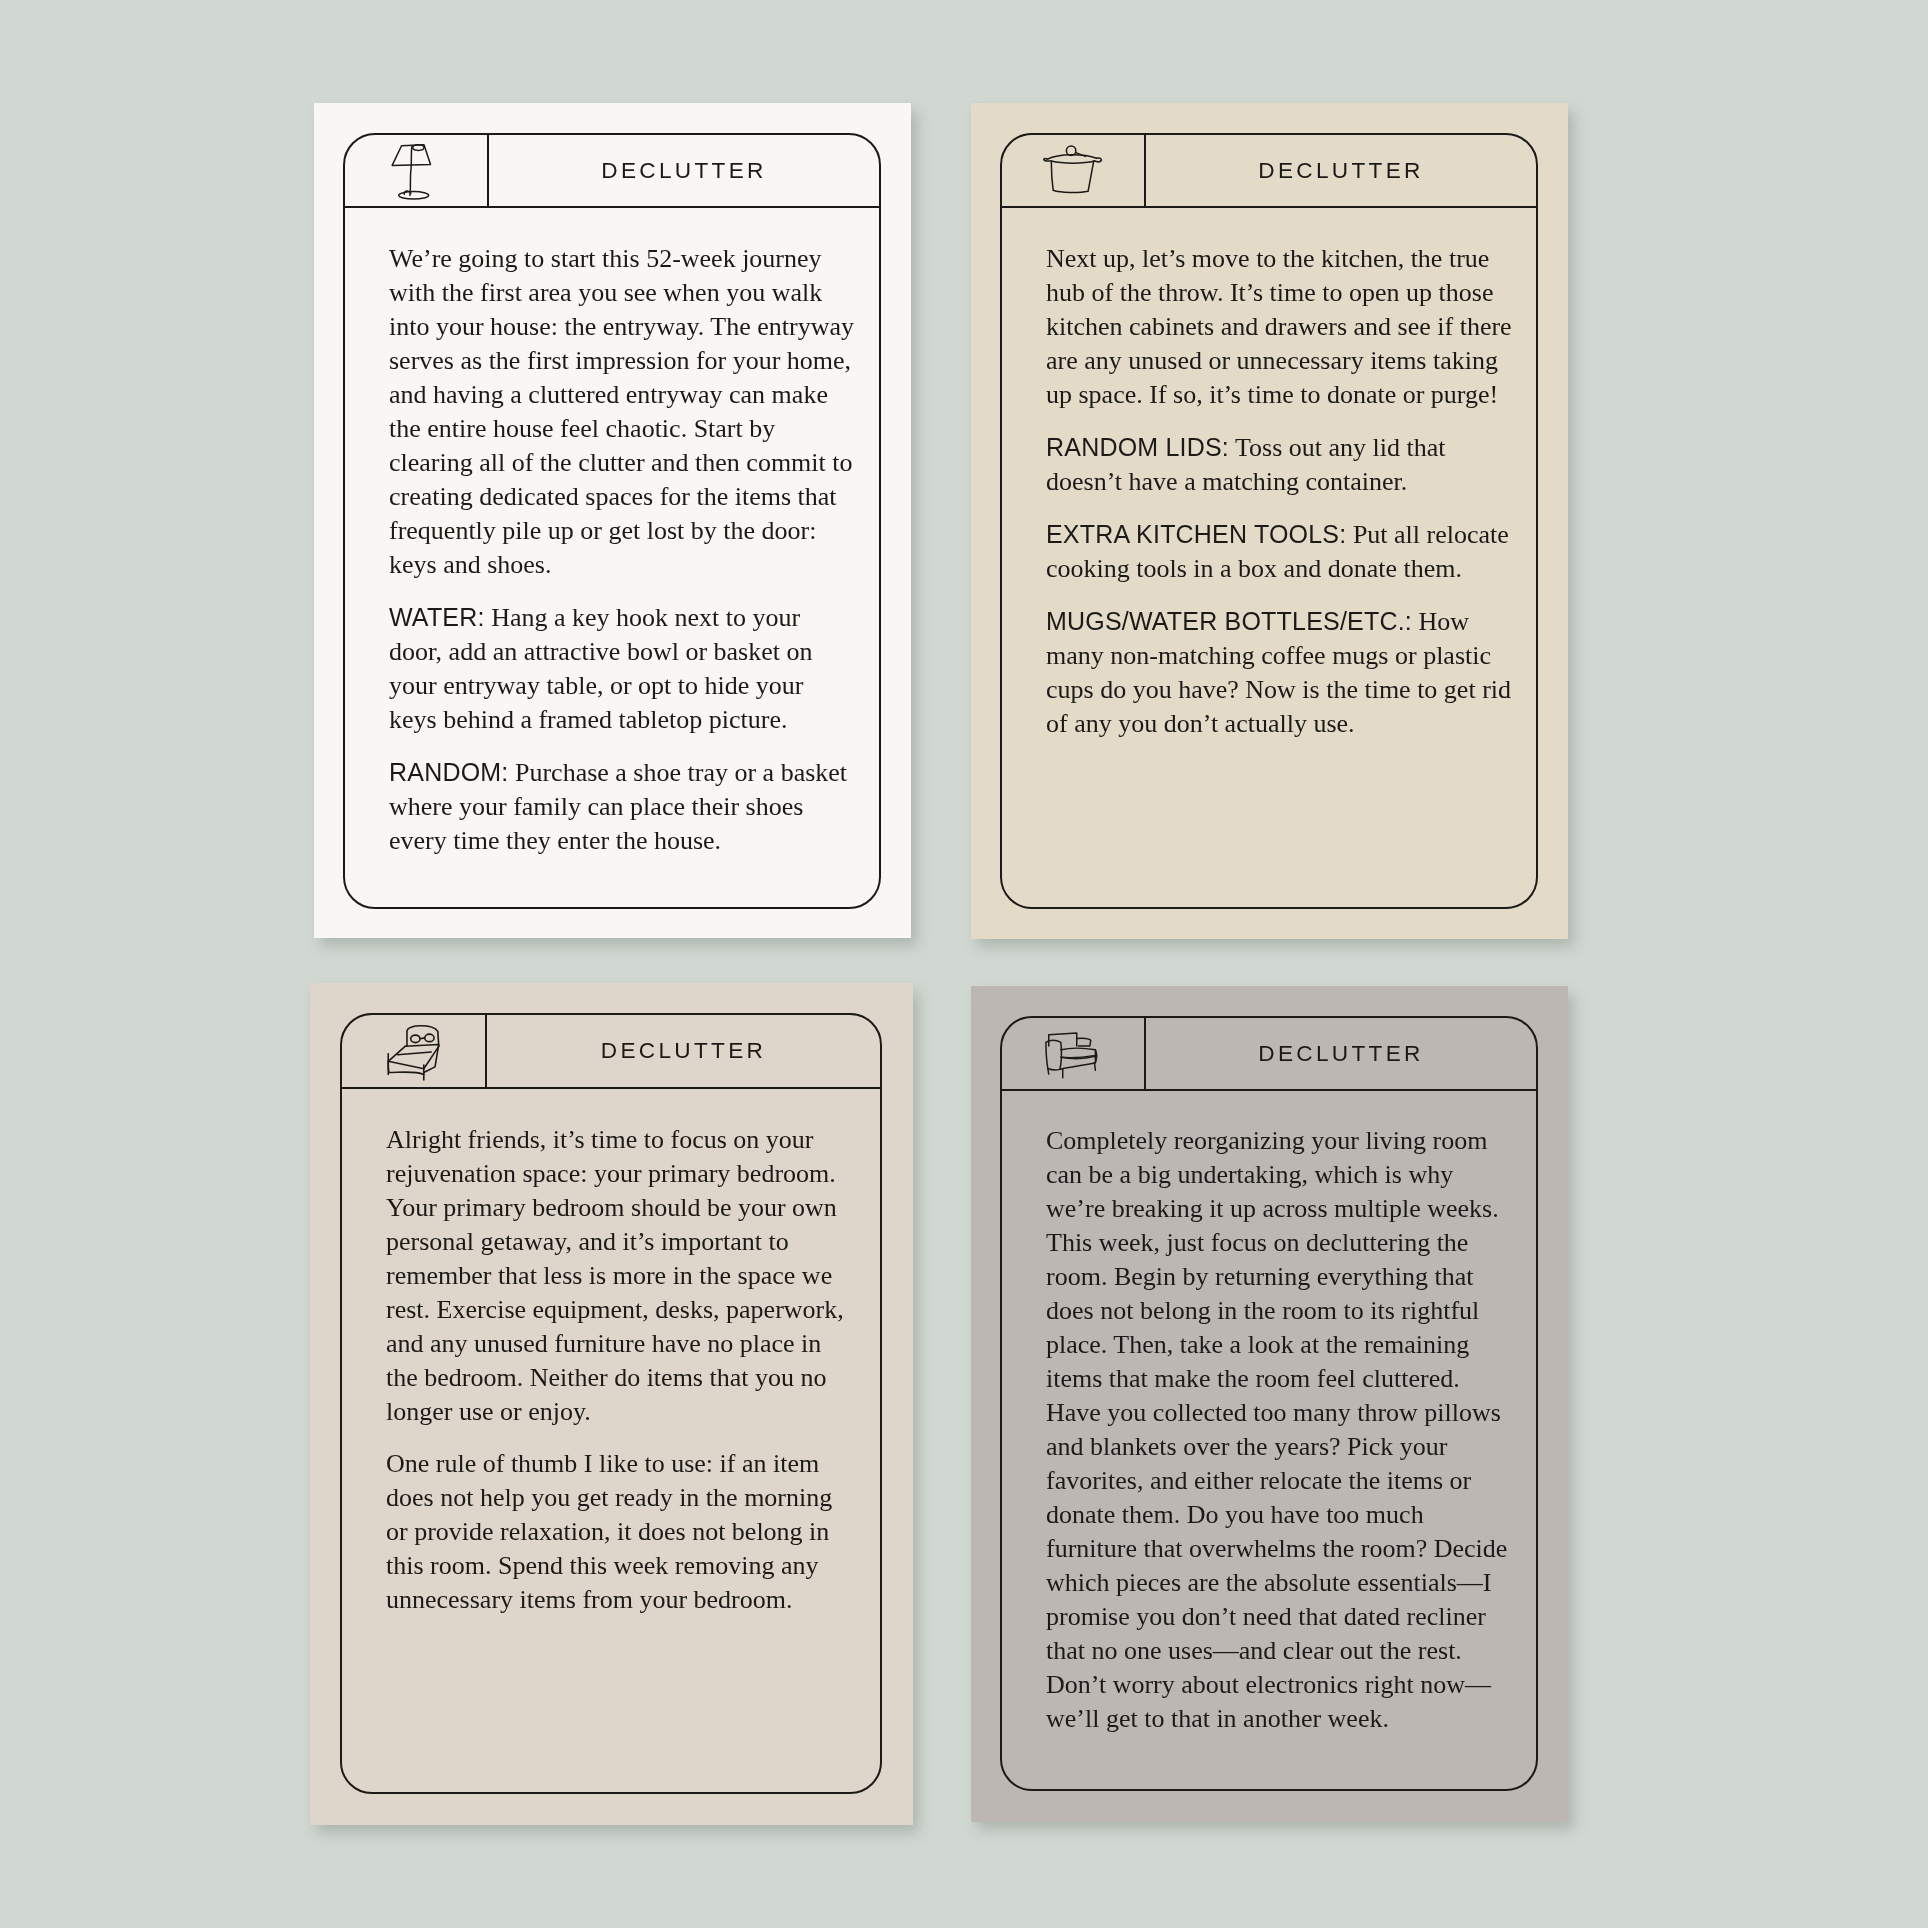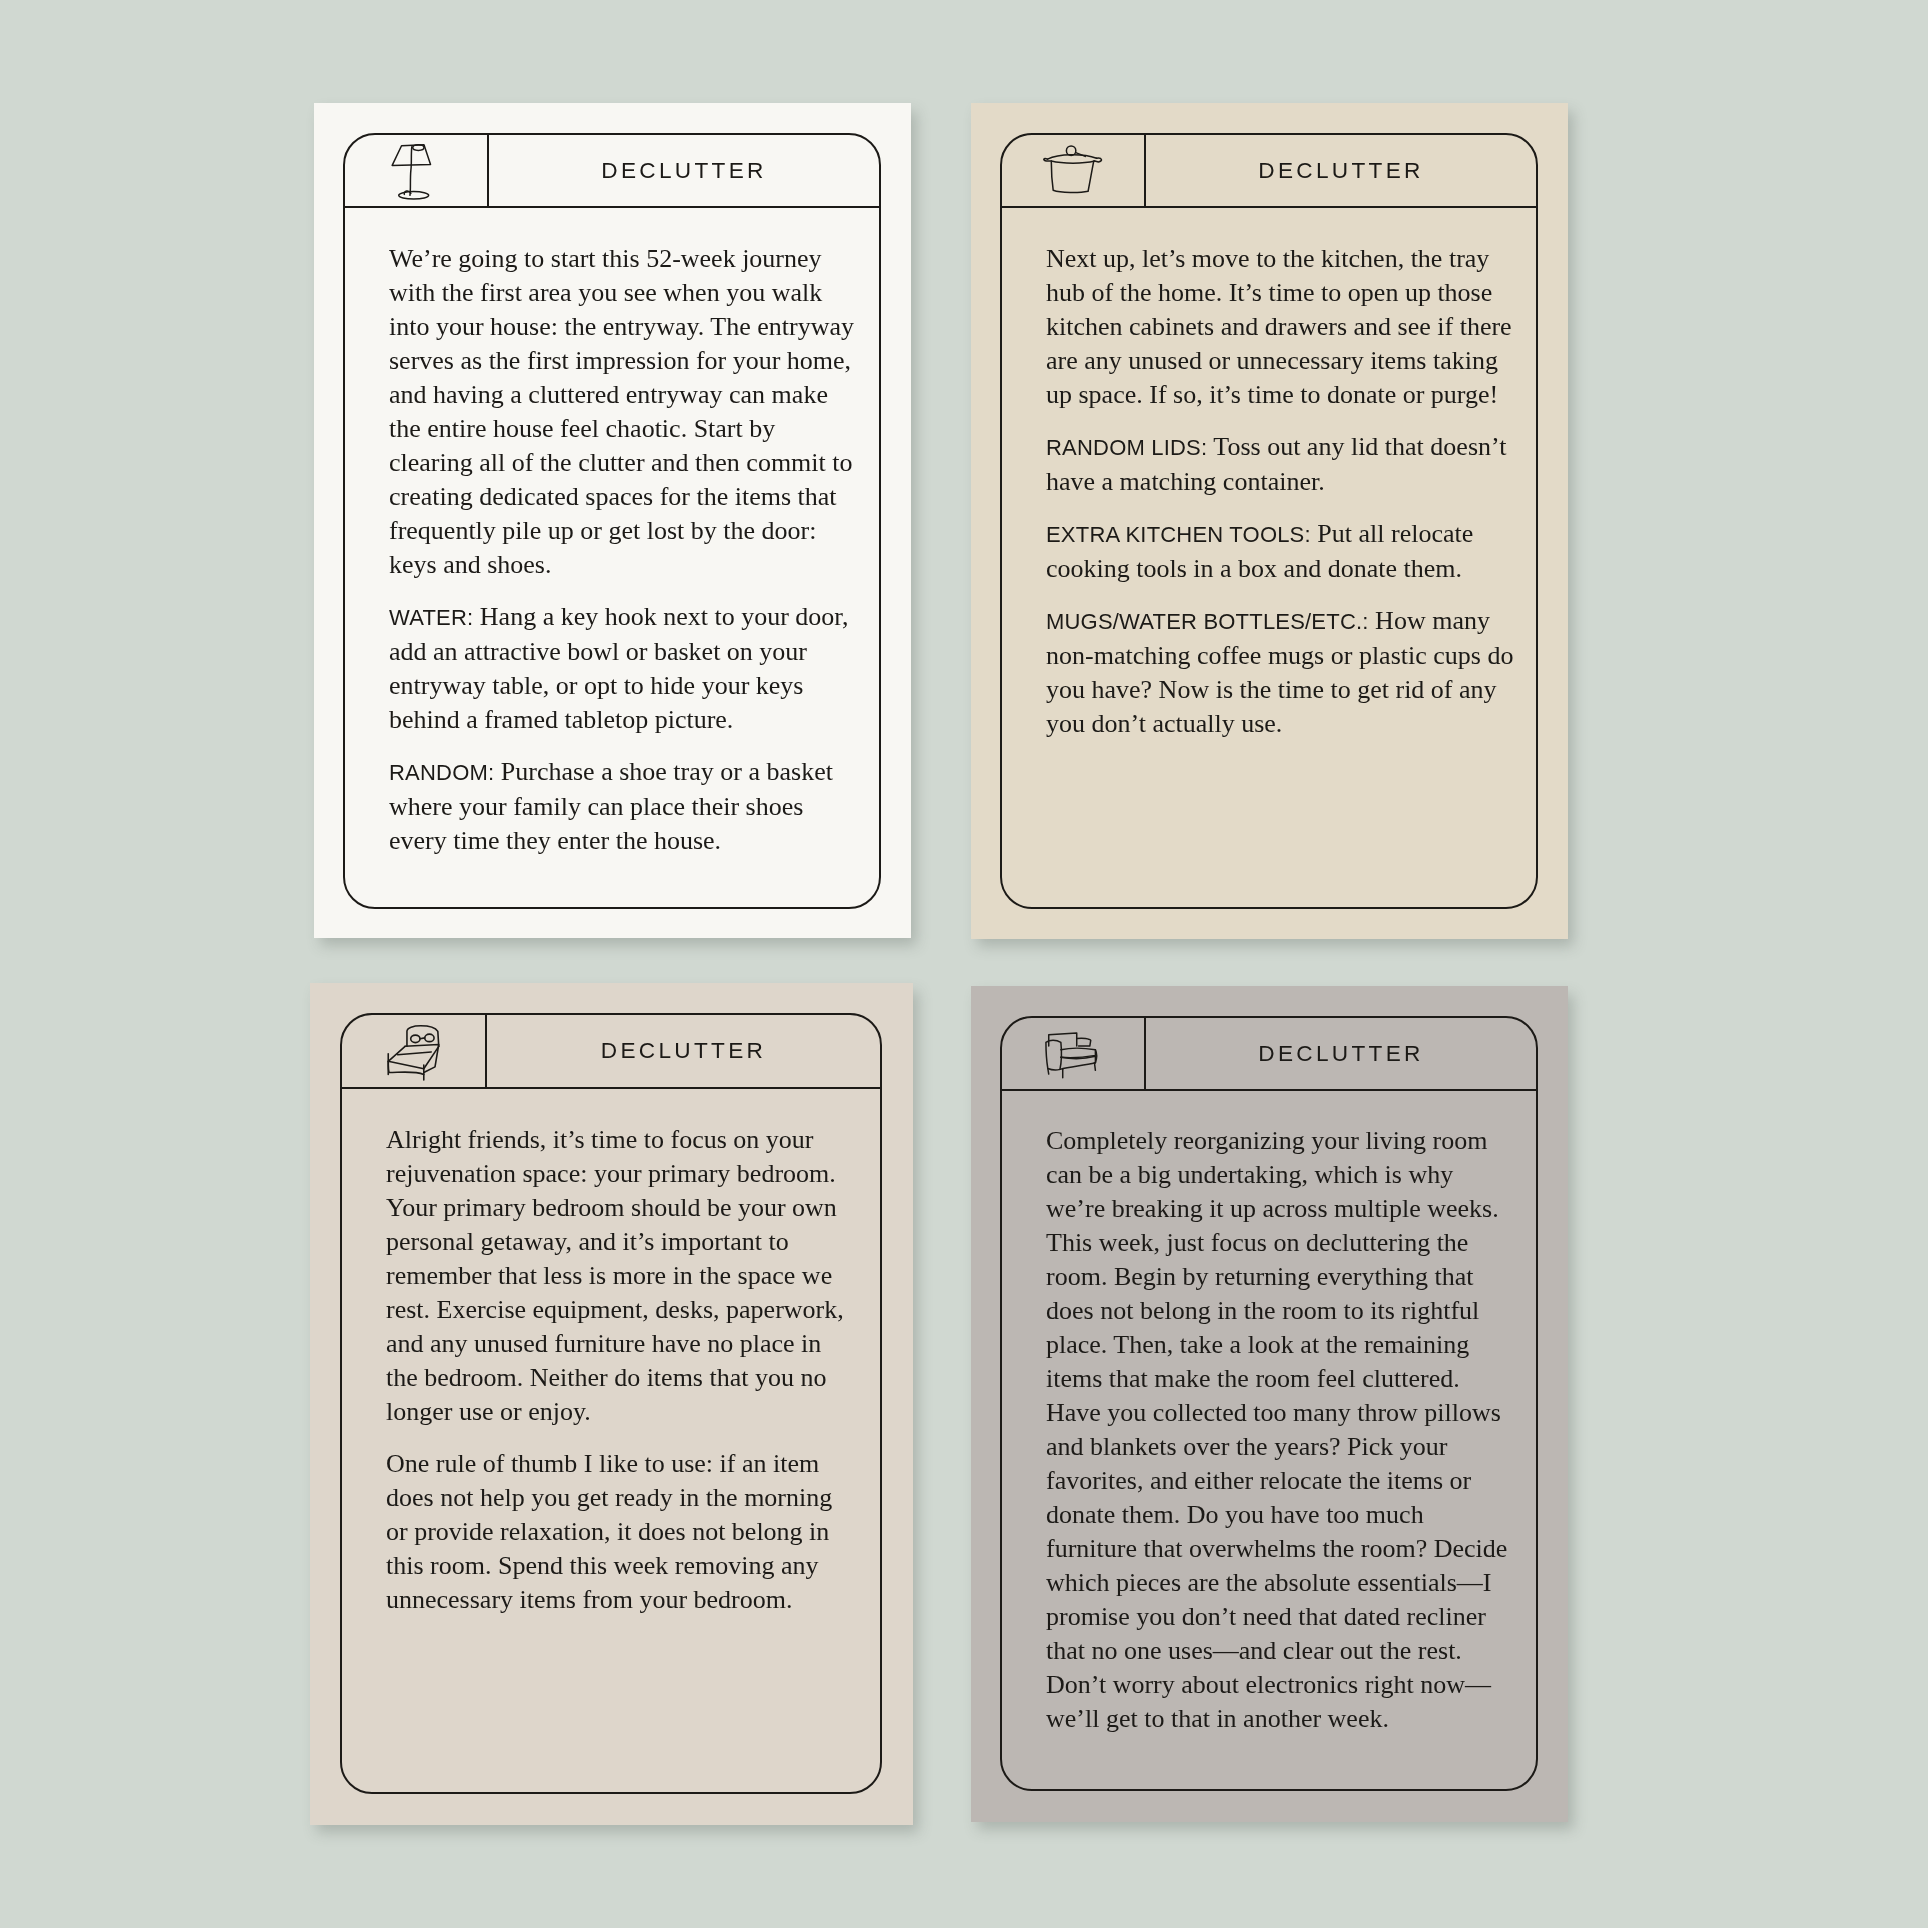--- a/index.html
+++ b/index.html
@@ -66,21 +66,21 @@
       right: 22.6px;
       font-size: 26px;
       line-height: 34px;
       color: #1c1a17;
     }
     .body p {
       margin: 0 0 18px 8px;
     }
     .label {
       font-family: "Liberation Sans", "DejaVu Sans", sans-serif;
-      font-size: 22px;
+      font-size: 25px;
       letter-spacing: 0.2px;
     }
   </style>
 </head>
 <body>
 
 <div class="card" style="left:314px; top:103px; width:597px; height:835px; background:#f8f7f3;">
   <div class="frame" style="left:29px; top:30px; width:538px; height:776px;">
     <div class="header" style="height:73px;">
       <div class="icon-cell" style="width:144px;">
@@ -112,21 +112,21 @@
           <path d="M8 16 C4 14 2 17 7 18 L12 18"></path>
           <path d="M60 15 C66 14 67 18 62 19 L58 18"></path>
           <path d="M12 18 C24 21 46 21 58 18"></path>
           <path d="M12 19 C12 30 13 42 14 49 C22 52 42 52 51 50 C53 40 55 28 57 18"></path>
           <path d="M38 9 L48 13"></path>
         </svg>
       </div>
       <div class="title-cell" style="left:144px;">DECLUTTER</div>
     </div>
     <div class="body" style="top:107px;">
-      <p>Next up, let’s move to the kitchen, the tray hub of the home. It’s time to open up those kitchen cabinets and drawers and see if there are any unused or unnecessary items taking up space. If so, it’s time to donate or purge!</p>
+      <p>Next up, let’s move to the kitchen, the true hub of the throw. It’s time to open up those kitchen cabinets and drawers and see if there are any unused or unnecessary items taking up space. If so, it’s time to donate or purge!</p>
       <p><span class="label">RANDOM LIDS</span><span class="label">:</span> <span>Toss out any lid that doesn’t have a matching container.</span></p>
       <p><span class="label">EXTRA KITCHEN TOOLS</span><span class="label">:</span> <span>Put all relocate cooking tools in a box and donate them.</span></p>
       <p><span class="label">MUGS/WATER BOTTLES/ETC.</span><span class="label">:</span> <span>How many non-matching coffee mugs or plastic cups do you have? Now is the time to get rid of any you don’t actually use.</span></p>
     </div>
   </div>
 </div>
 
 <div class="card" style="left:310px; top:983px; width:603px; height:842px; background:#ded6cb;">
   <div class="frame" style="left:30px; top:30px; width:542px; height:781px;">
     <div class="header" style="height:74px;">

